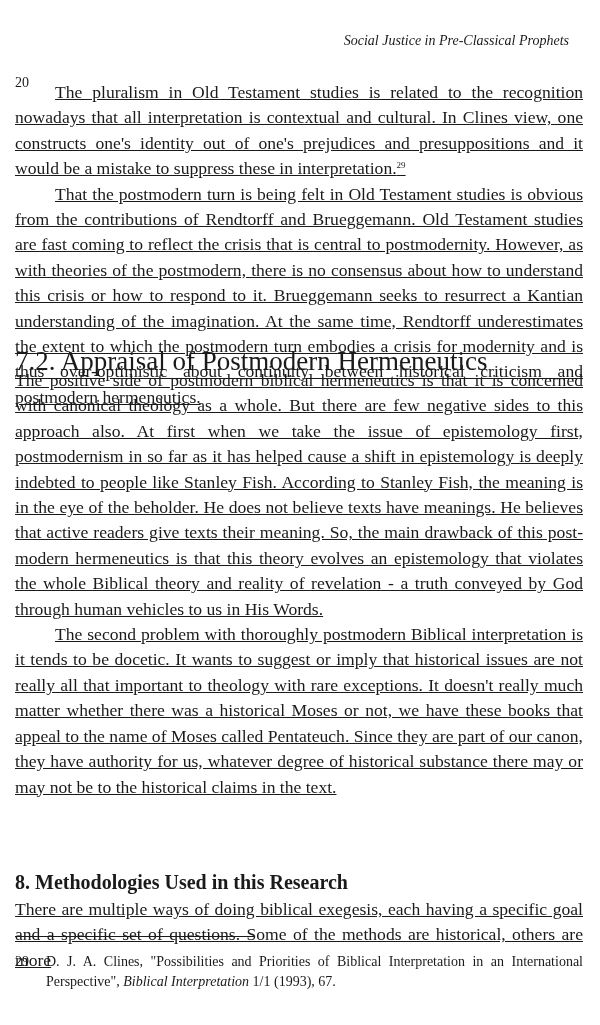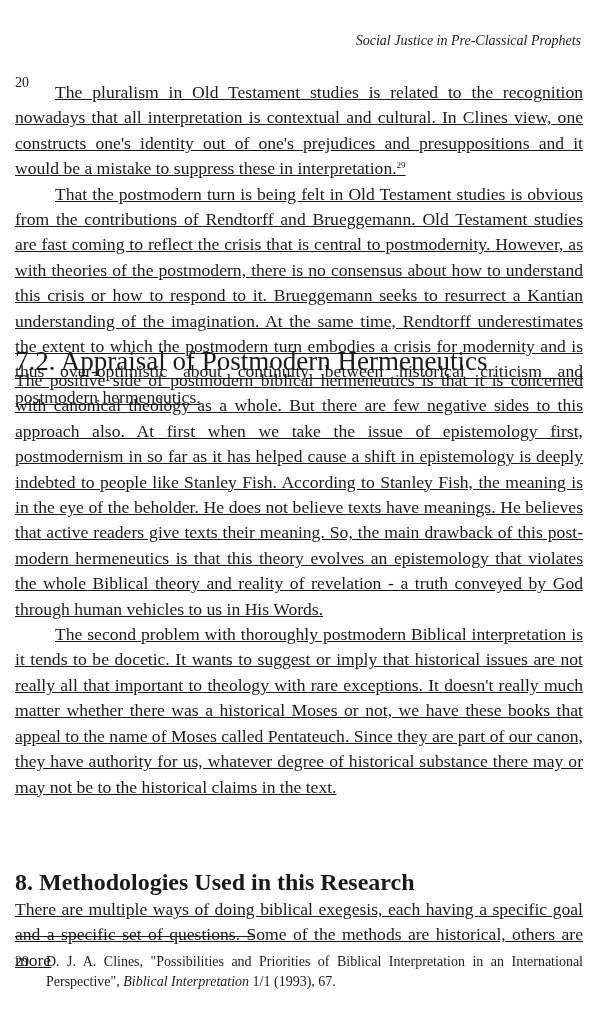--- a/index.html
+++ b/index.html
@@ -6,29 +6,29 @@
   body {
     width: 600px; height: 1025px; overflow: hidden; position: relative;
     font-family: "Liberation Serif", "DejaVu Serif", serif;
     color: #1a1a1a;
   }
   .running-head {
     position: absolute; top: 33px; left: 15px; right: 15px;
     font-size: 14px; line-height: 16px;
   }
   .running-head .page-num { position: absolute; left: 0; top: 0; margin-top: 42px; }
-  .running-head .book-title { position: absolute; right: 4px; top: 0; font-style: italic; margin-left: 36px; }
+  .running-head .book-title { position: absolute; right: 16px; top: 0; font-style: italic; margin-left: 36px; }
   .body-text {
     position: absolute; left: 15px; width: 568px;
     font-size: 17.6px; line-height: 25.4px; text-align: justify; text-decoration: underline;
   }
   .body-text p { margin: 0; }
   .body-text p.indent { text-indent: 40px; }
   .heading {
-    position: absolute; left: 15px; font-size: 24px; font-weight: bold; line-height: 24px;
+    position: absolute; left: 15px; font-size: 20px; font-weight: bold; line-height: 24px;
     white-space: nowrap;
   }
   .heading.sub { font-weight: normal; font-size: 27px; }
   sup { font-size: 9px; vertical-align: top; position: relative; top: -3px; }
   .footnote-rule {
     position: absolute; left: 15px; top: 936px; width: 240px; height: 0;
     border-top: 1.5px solid #1a1a1a;
   }
   .footnote {
     position: absolute; left: 15px; width: 568px; top: 952px;

